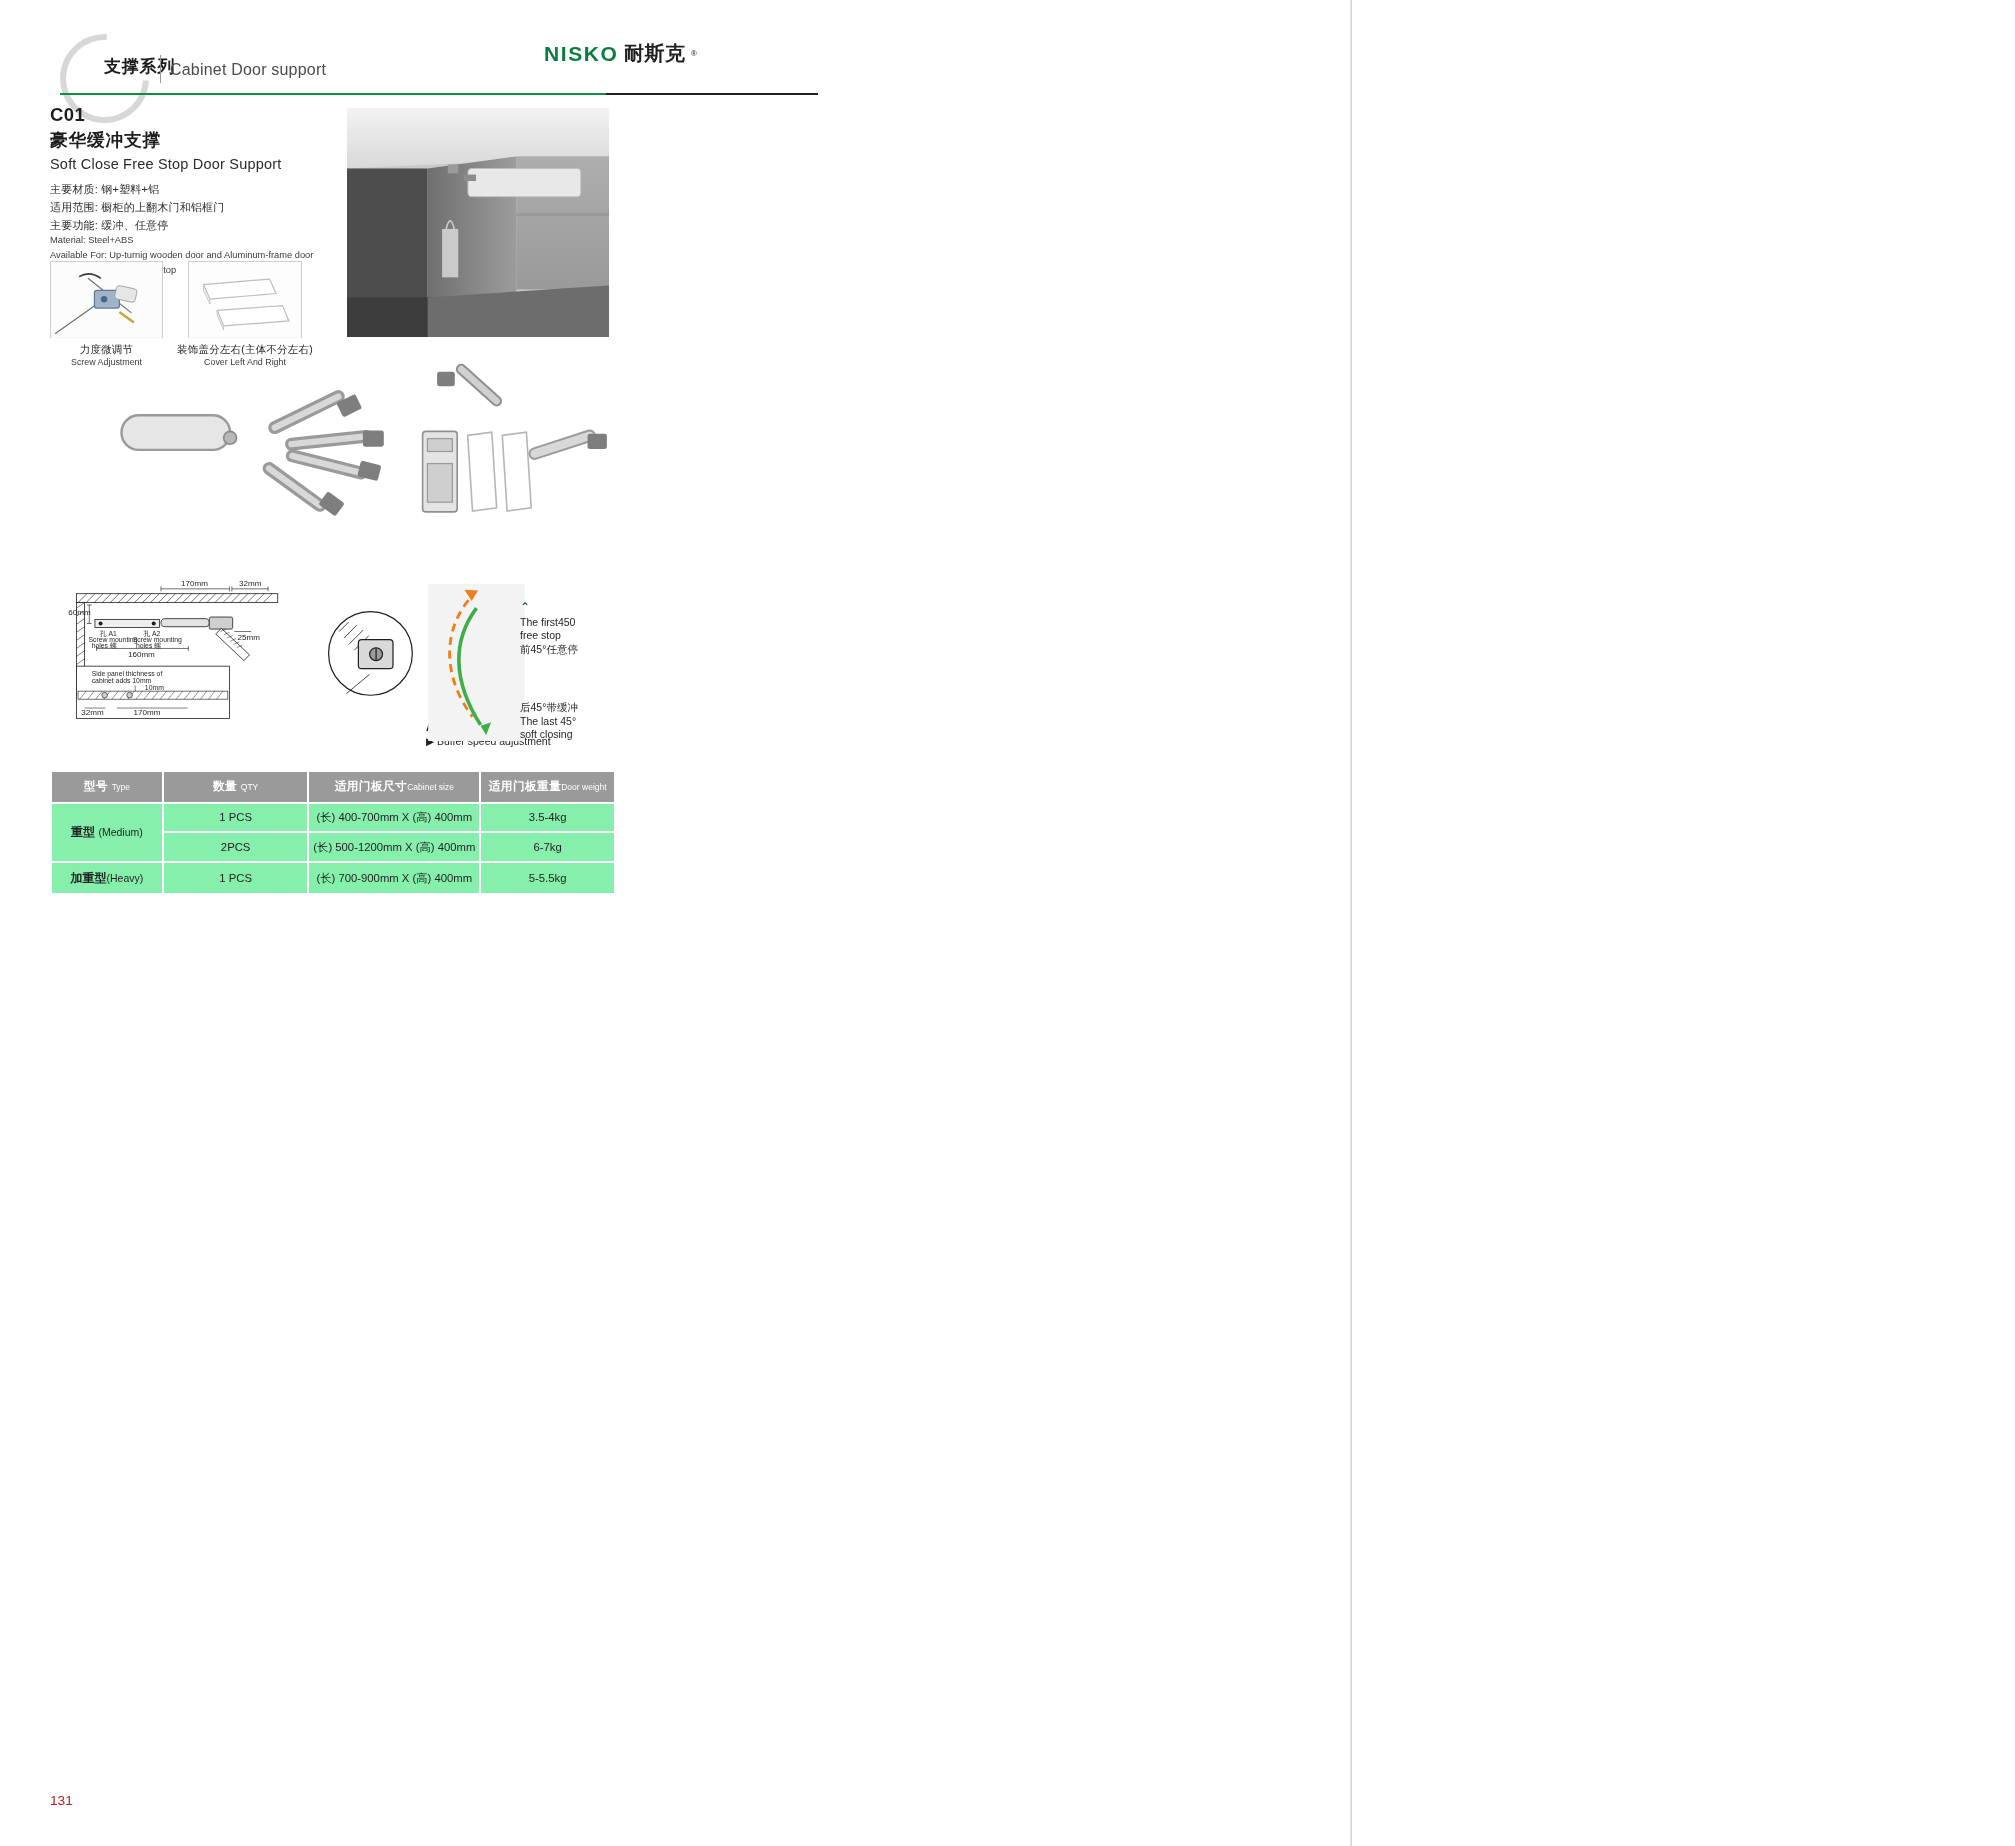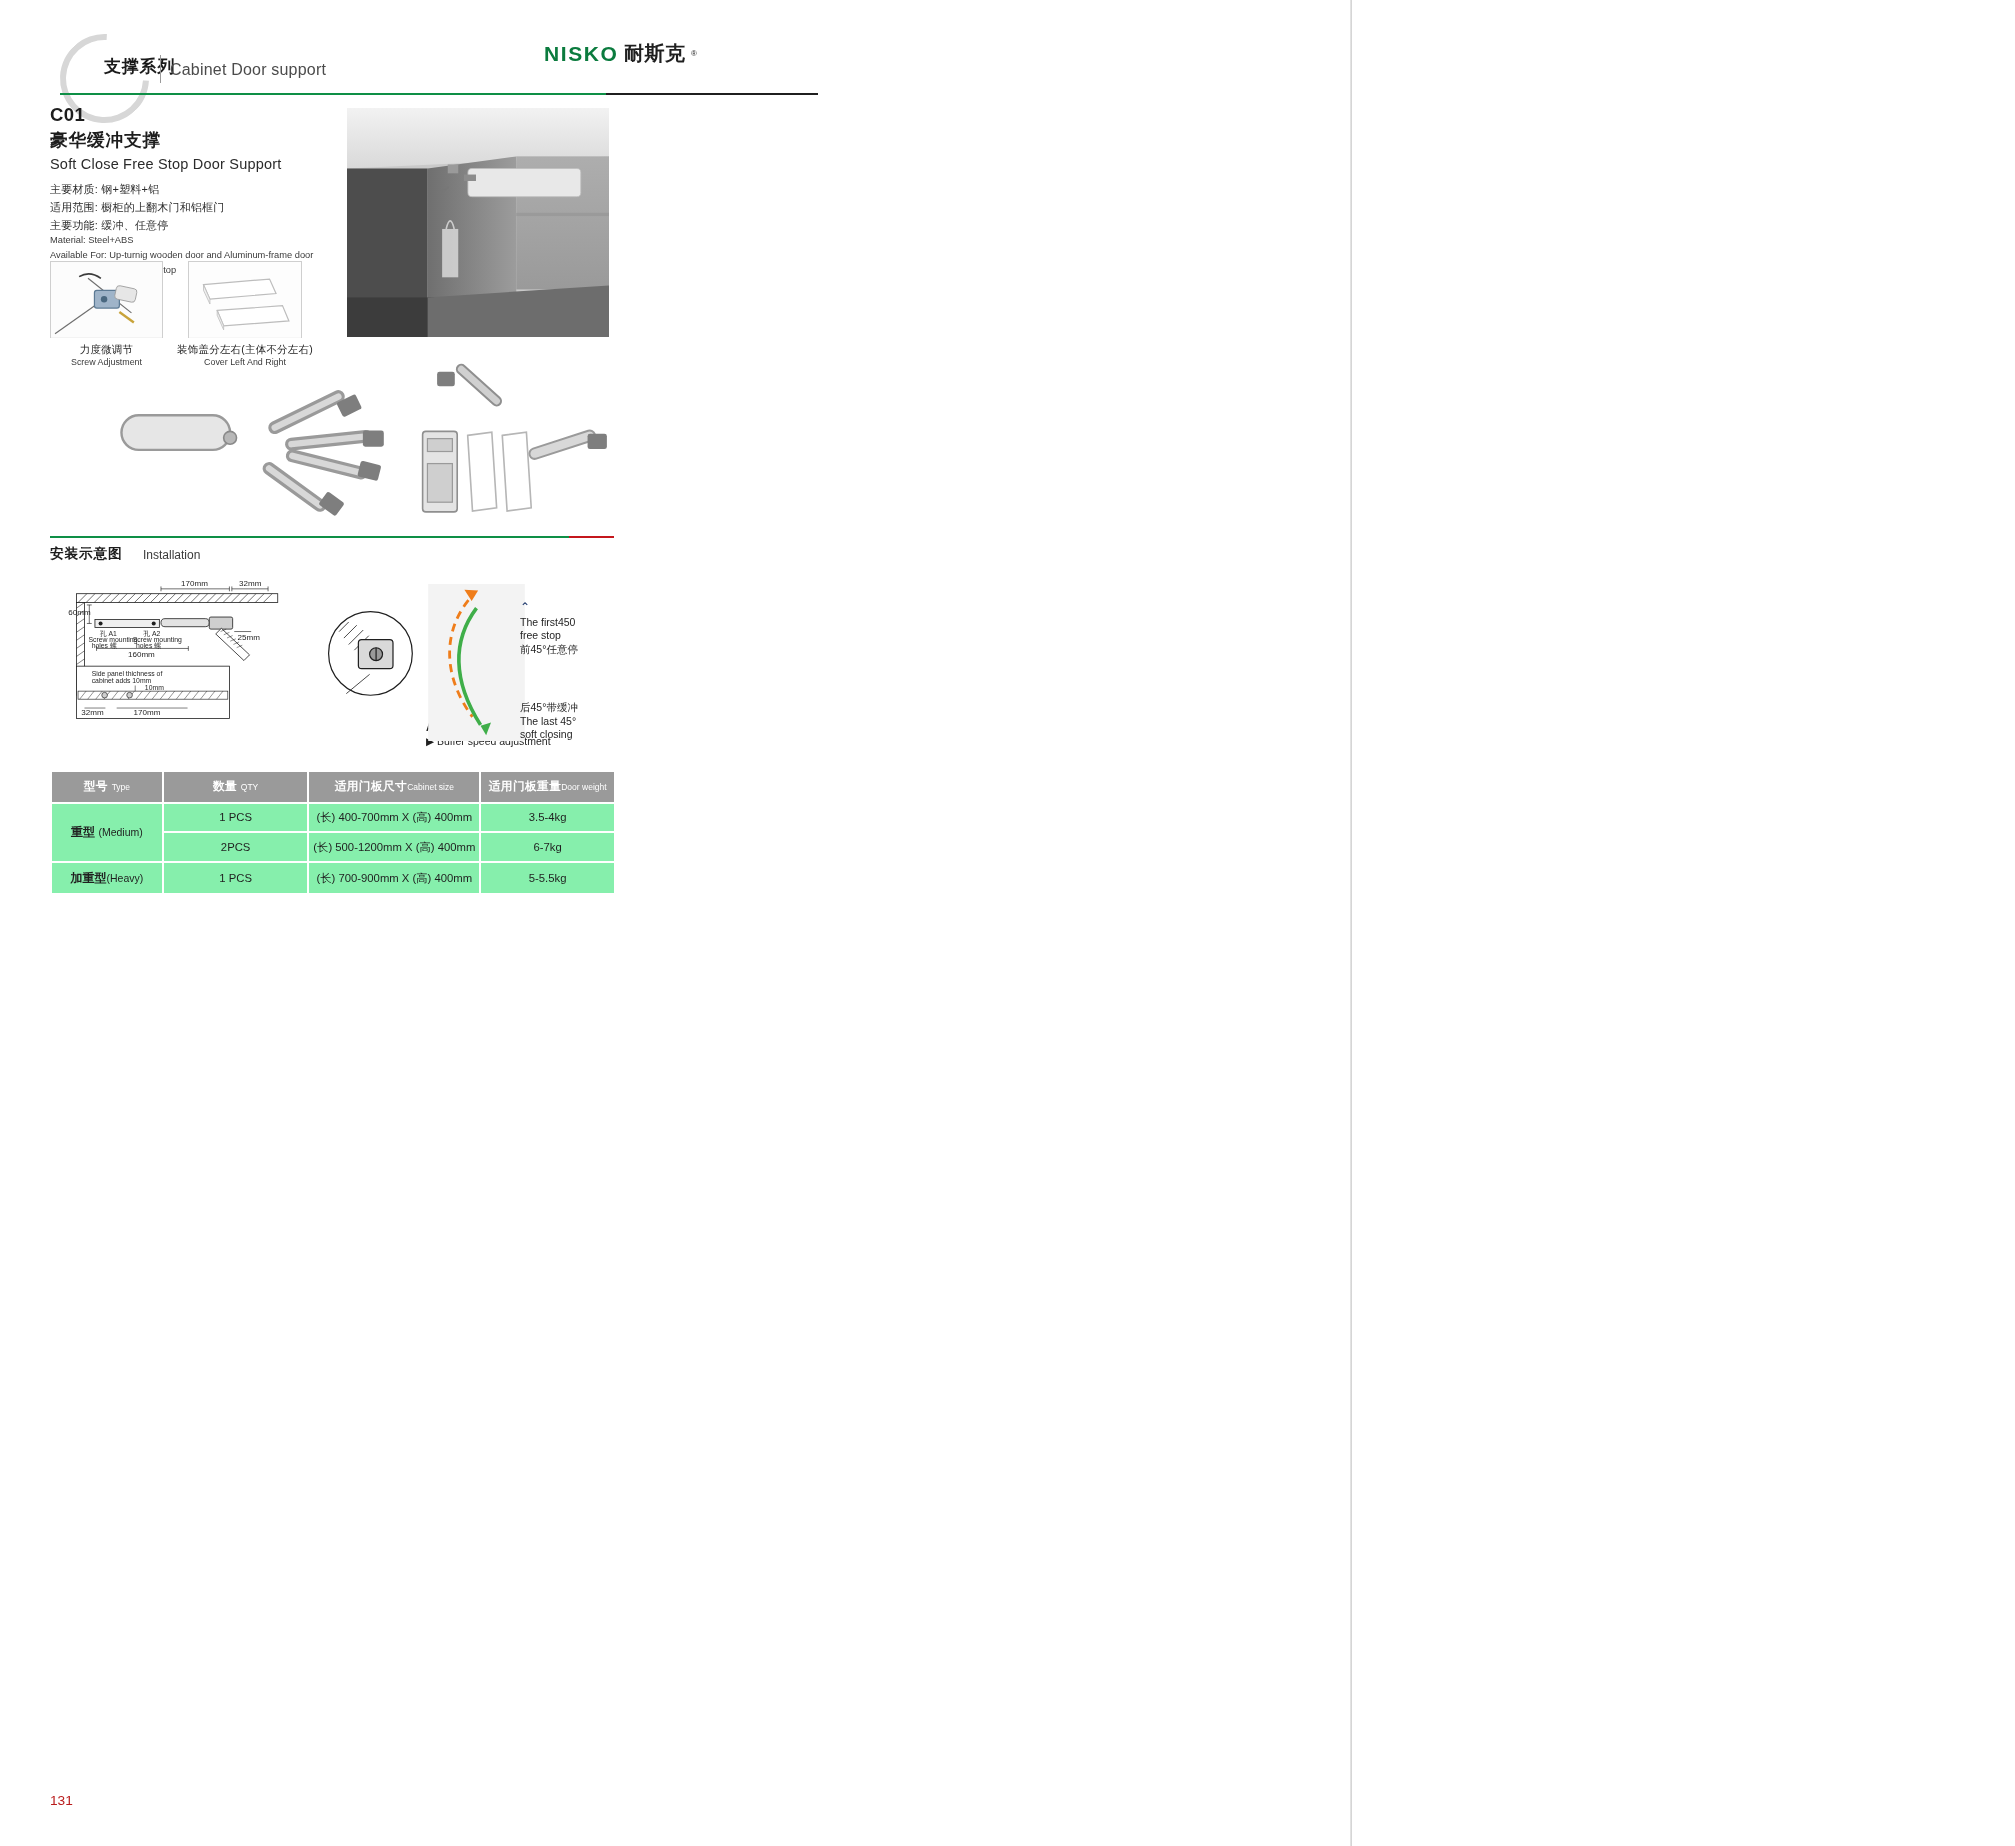--- a/index.html
+++ b/index.html
@@ -203,28 +203,20 @@
         <rect x="50" y="250" width="62" height="96" fill="#cfcfcf" stroke="#9a9a9a" stroke-width="3"></rect>
         <path d="M150 180 L210 172 L222 360 L162 368 Z" fill="#fff" stroke="#b6b6b6" stroke-width="4"></path>
         <path d="M236 180 L296 172 L308 360 L248 368 Z" fill="#fff" stroke="#b6b6b6" stroke-width="4"></path>
         <rect x="300" y="190" width="170" height="26" rx="13" fill="#d8d8d8" stroke="#9a9a9a" stroke-width="5" transform="rotate(-18 385 203)"></rect>
         <rect x="108" y="44" width="140" height="22" rx="11" fill="#d0d0d0" stroke="#8f8f8f" stroke-width="5" transform="rotate(42 178 55)"></rect>
         <rect x="74" y="22" width="44" height="36" rx="6" fill="#7e7e7e"></rect>
         <rect x="448" y="176" width="48" height="38" rx="6" fill="#7e7e7e"></rect>
       </svg>
     </div>
 
-    <div class="sec" style="left:50px;top:536px;width:564px;height:32px;">
-      <div class="bar" style="width:564px;">
-        <span class="g"></span>
-        <span class="r"></span>
-      </div>
-      <div class="t1">安装示意图</div>
-      <div class="t2" style="left:93px;">Installation</div>
-    </div>
 
     <div class="dwg" style="left:60px;top:580px;width:363px;height:153px;">
       <svg width="363" height="153" viewBox="0 0 900 380">
 
         <rect x="40" y="34" width="500" height="22" fill="#ffffff" stroke="#1f1f1f" stroke-width="2"></rect>
         <g stroke="#1f1f1f" stroke-width="1.6">
           <path d="M44 56 L66 34 M64 56 L86 34 M84 56 L106 34 M104 56 L126 34 M124 56 L146 34 M144 56 L166 34 M164 56 L186 34 M184 56 L206 34 M204 56 L226 34 M224 56 L246 34 M244 56 L266 34 M264 56 L286 34 M284 56 L306 34 M304 56 L326 34 M324 56 L346 34 M344 56 L366 34 M364 56 L386 34 M384 56 L406 34 M404 56 L426 34 M424 56 L446 34 M444 56 L466 34 M464 56 L486 34 M484 56 L506 34 M504 56 L526 34"></path>
         </g>
 
         <rect x="40" y="56" width="20" height="230" fill="#fff" stroke="#1f1f1f" stroke-width="2"></rect>

